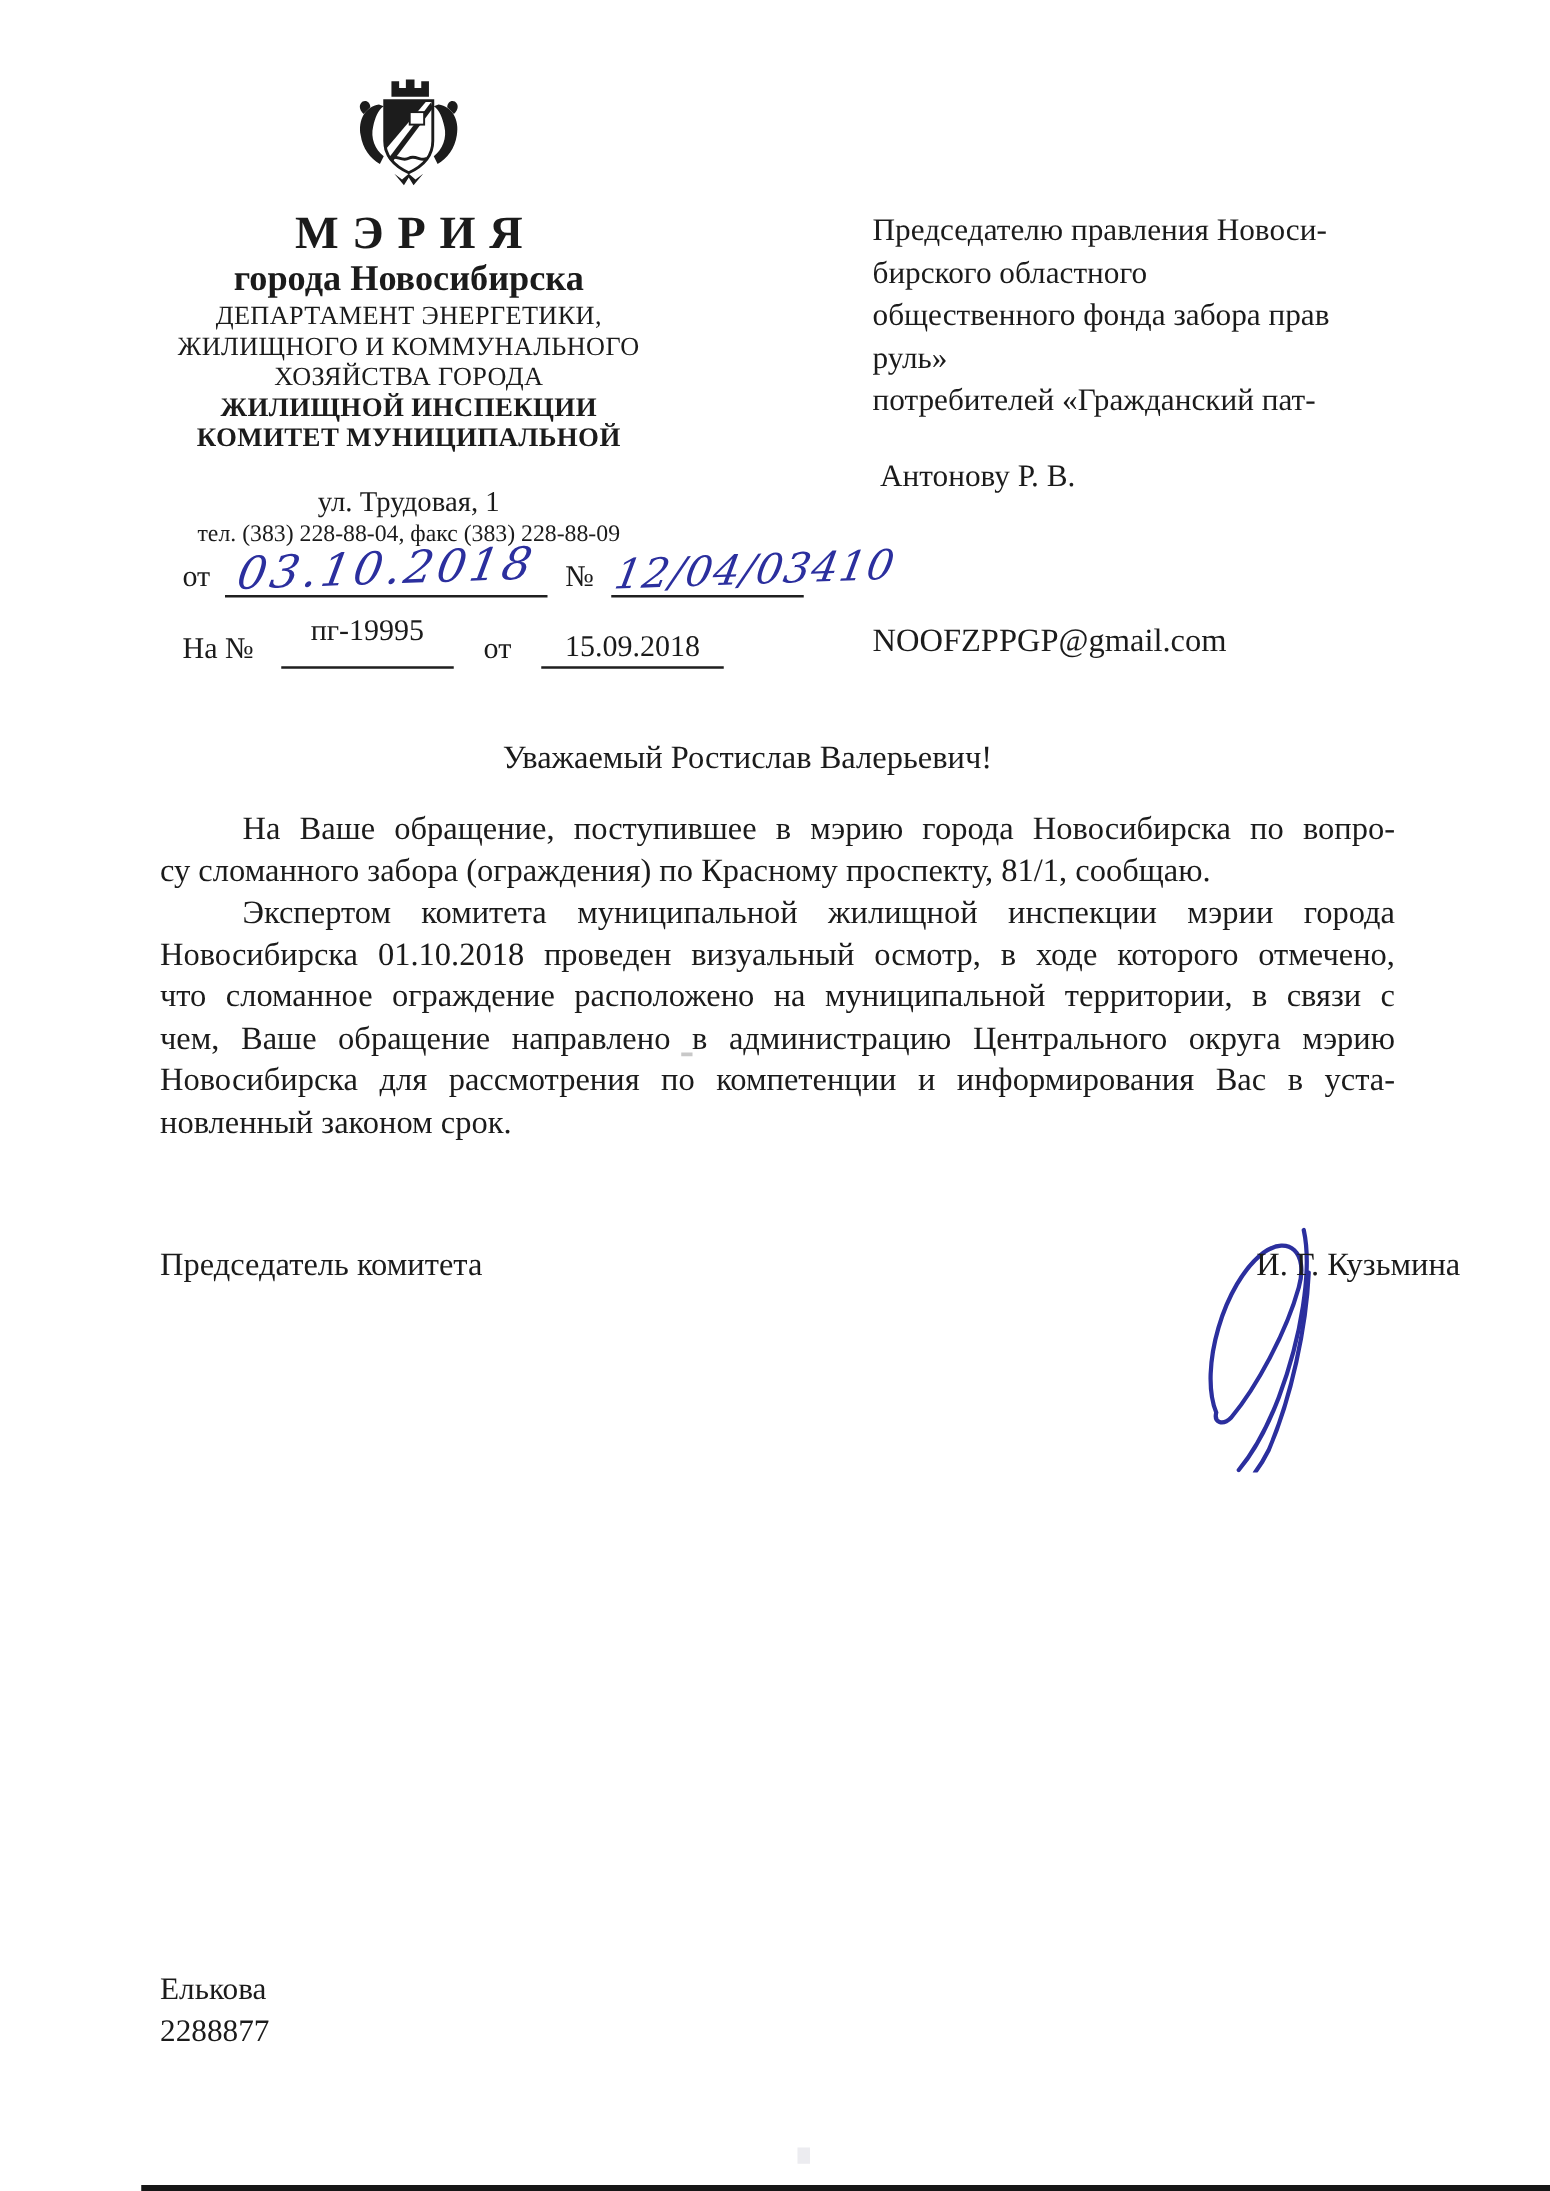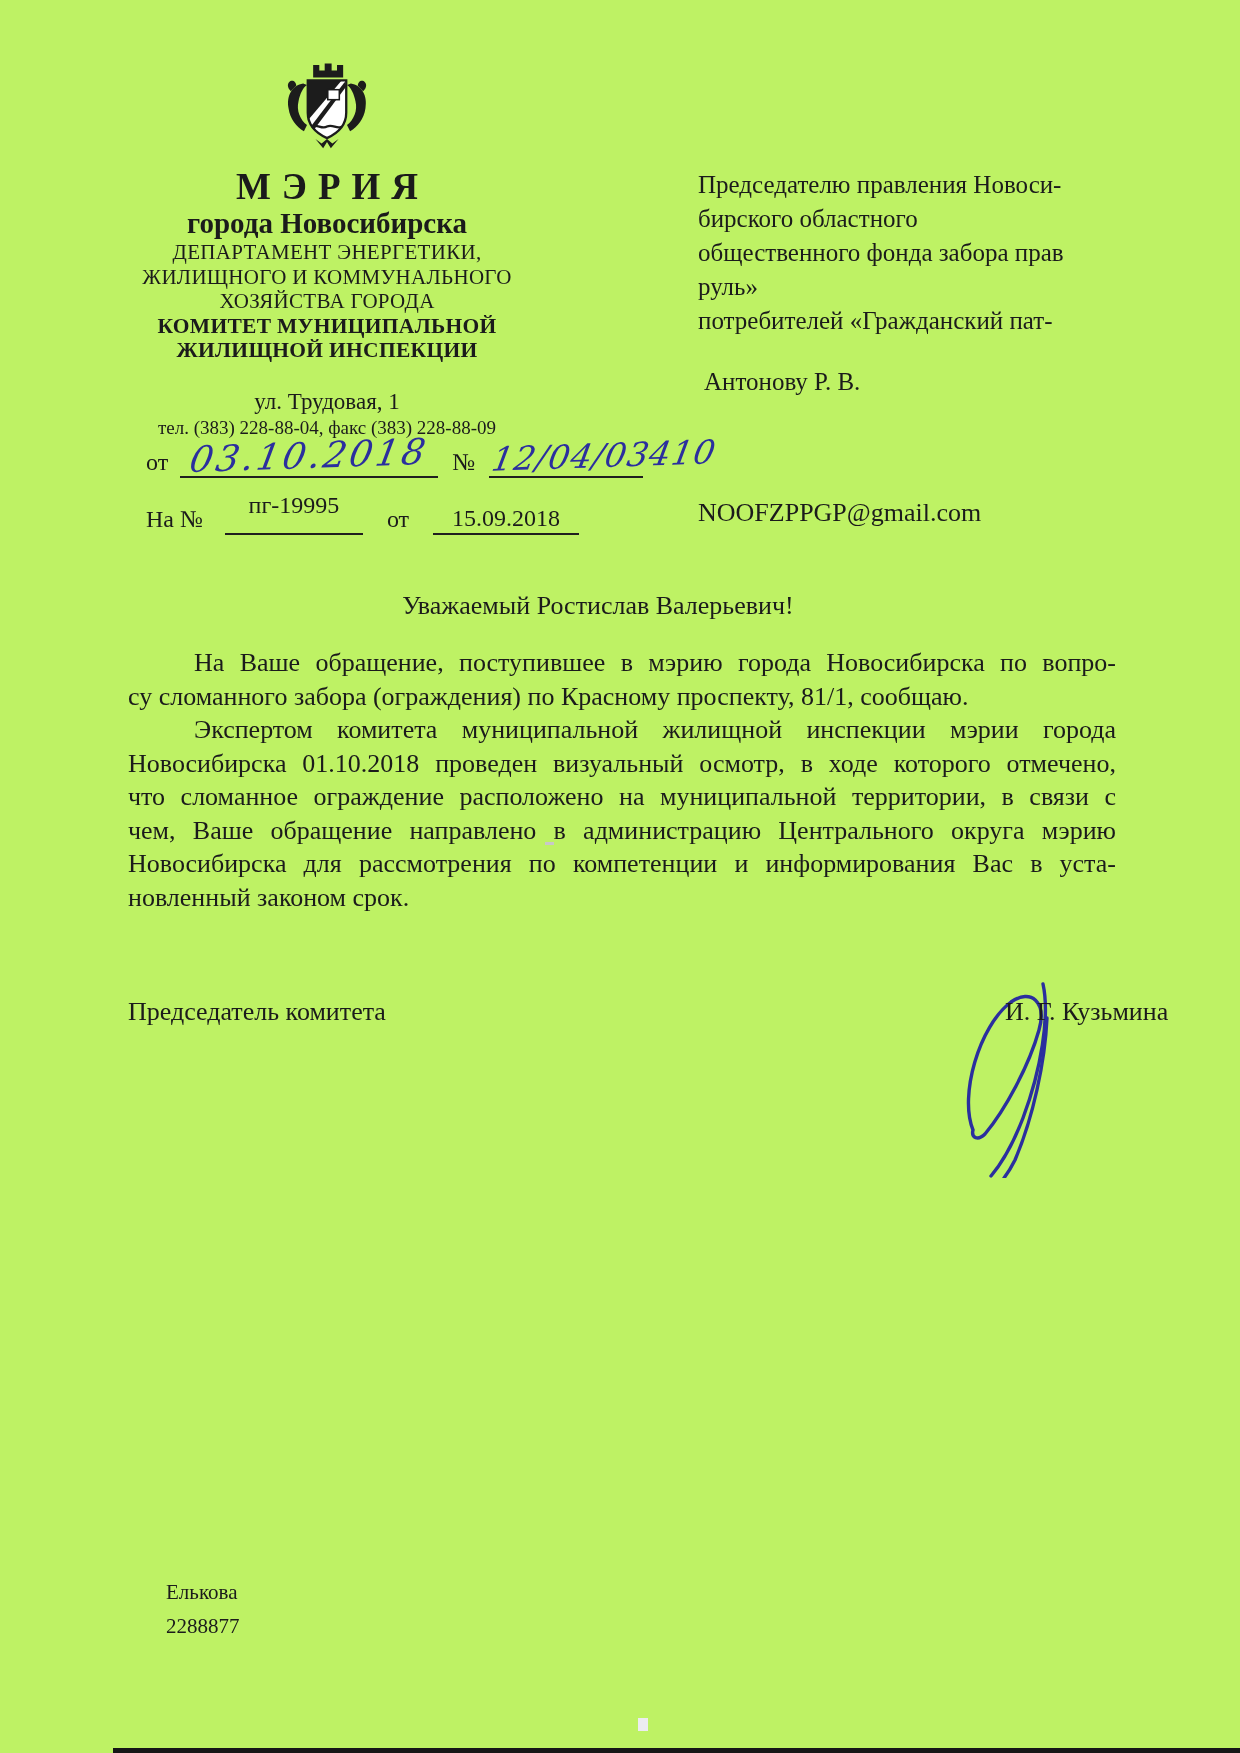--- a/index.html
+++ b/index.html
@@ -1,20 +1,20 @@
 <!DOCTYPE html>
 <html><head>
 <meta charset="utf-8">
 <style>
   html,body{margin:0;padding:0;background:#888;}
   .page{
     position:relative;
     width:1240px;height:1753px;
     margin:0 auto;
-    background:#bef264;
+    background:#ffffff;
     font-family:"Liberation Serif", serif;
     color:#1b1b1b;
     overflow:hidden;
   }
   
   .lh{position:absolute;left:120px;top:62px;width:414px;text-align:center;}
   .crest{display:block;margin:0 auto 6px auto;}
   .org1{font-size:37px;font-weight:bold;letter-spacing:11px;padding-left:11px;line-height:38px;}
   .org2{font-size:29px;font-weight:bold;line-height:34px;}
   .dep{font-size:21px;line-height:24.5px;letter-spacing:.3px;}
@@ -51,21 +51,21 @@
   .salutation{position:absolute;left:128px;top:591px;width:940px;text-align:center;font-size:26px;}
   .body-text{position:absolute;left:128px;top:646px;width:988px;font-size:26px;}
   .bl{height:33.5px;line-height:33.5px;white-space:nowrap;}
   .l-just{text-align:justify;text-align-last:justify;white-space:normal;height:33.5px;overflow:hidden;}
   .l-first{padding-left:66px;}
   
   .sig-position{position:absolute;left:128px;top:997px;font-size:26px;}
   .sig-name{position:absolute;left:1005px;top:997px;font-size:26px;}
   .sig-ink{position:absolute;left:935px;top:978px;}
   
-  .footer{position:absolute;left:128px;top:1575px;font-size:21px;line-height:34px;margin-left:38px;}
+  .footer{position:absolute;left:128px;top:1575px;font-size:25px;line-height:34px;}
   
   .speck1{position:absolute;left:545px;top:842px;width:9px;height:3px;background:#c8c8c8;}
   .speck2{position:absolute;left:638px;top:1718px;width:10px;height:13px;background:#ececf0;}
   .bottom-line{position:absolute;left:113px;right:0;bottom:0;height:5px;background:#161616;}
 </style>
 </head>
 <body>
 
 <div class="page">
 
@@ -92,22 +92,22 @@
         <path d="M46 84 C52 80 58 88 65 84 C72 80 78 88 84 84" fill="none" stroke-width="3"></path>
 
         <path d="M50 100 L60 112 L65 104 L70 112 L80 100 L72 106 L65 100 L58 106 Z" stroke="none"></path>
       </g>
     </svg>
     <div class="org1">МЭРИЯ</div>
     <div class="org2">города Новосибирска</div>
     <div class="dep">ДЕПАРТАМЕНТ ЭНЕРГЕТИКИ,</div>
     <div class="dep">ЖИЛИЩНОГО И КОММУНАЛЬНОГО</div>
     <div class="dep">ХОЗЯЙСТВА ГОРОДА</div>
+    <div class="com">ЖИЛИЩНОЙ ИНСПЕКЦИИ</div>
     <div class="com">КОМИТЕТ МУНИЦИПАЛЬНОЙ</div>
-    <div class="com">ЖИЛИЩНОЙ ИНСПЕКЦИИ</div>
     <div class="addr addr-block">ул. Трудовая, 1</div>
     <div class="phone">тел. (383) 228-88-04, факс (383) 228-88-09</div>
   </div>
 
   <div class="ref1">
     <span class="lbl">от</span>
     <span class="uline box-date"><span class="hand hand-date">03.10.2018</span></span>
     <span class="lbl">№</span>
     <span class="uline box-num"><span class="hand hand-num">12/04/03410</span></span>
   </div>

